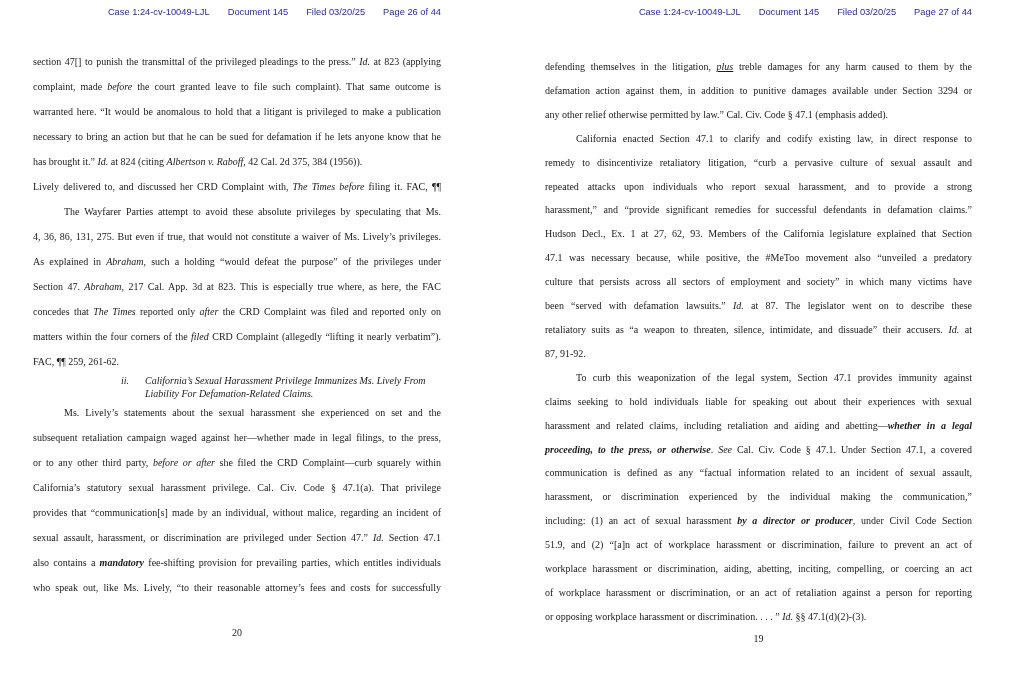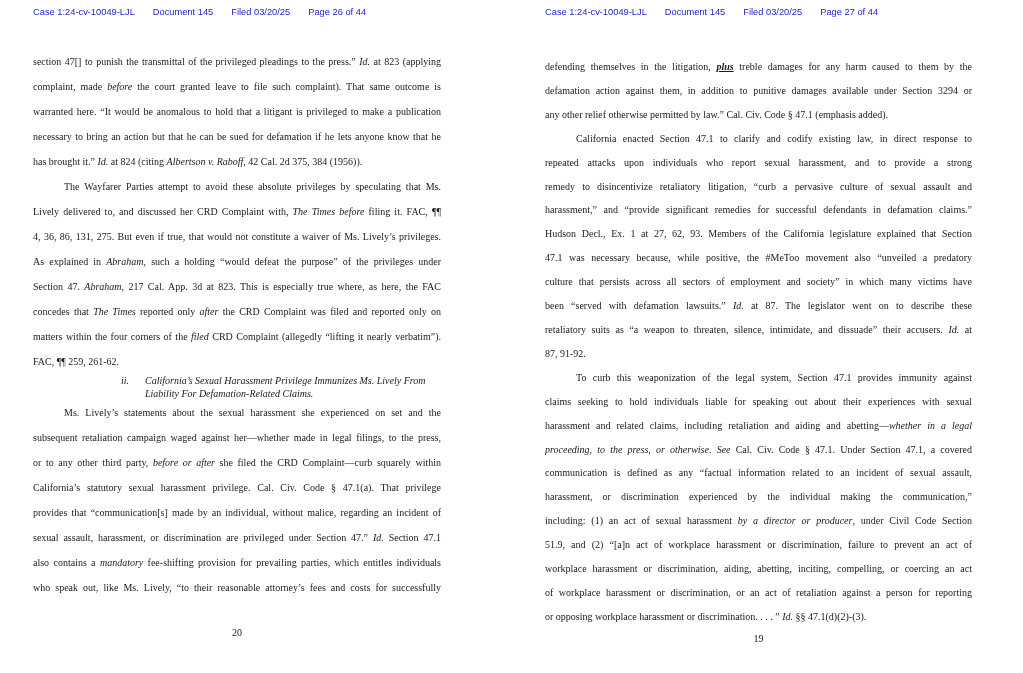--- a/index.html
+++ b/index.html
@@ -17,21 +17,21 @@
     position: relative;
     width: 511px; height: 673px;
     background: #ffffff;
     font-family: "Liberation Serif", serif;
     color: #1a1a1a;
   }
   .stamp {
     position: absolute;
     top: 7px;
     display: flex;
-    justify-content: flex-start;
+    justify-content: flex-end;
     gap: 18px;
     font-family: "Liberation Sans", sans-serif;
     font-size: 9.3px;
     color: #2323d3;
     white-space: nowrap;
   }
   .page-left .stamp  { left: 33px; width: 408px; }
   .page-right .stamp { left: 34px; width: 427px; }
   .body-block {
     position: absolute;
@@ -42,22 +42,22 @@
   .line {
     text-align: justify;
     text-align-last: justify;
     white-space: normal;
   }
   .page-left .line  { line-height: 25px; }
   .page-right .line { line-height: 23.9px; }
   .line.end { text-align-last: left; }
   .line.ind { text-indent: 31px; }
   .i   { font-style: italic; }
-  .bi  { font-style: italic; font-weight: normal; }
-  .biu { font-style: italic; font-weight: bold; text-decoration: underline; }
+  .bi  { font-style: italic; font-weight: bold; }
+  .biu { font-style: italic; font-weight: normal; text-decoration: underline; }
   .heading { padding: 0; }
   .hline {
     display: flex;
     line-height: 13px;
     font-style: italic;
   }
   .hlabel {
     flex: none;
     width: 24px;
     margin-left: 88px;
@@ -81,22 +81,22 @@
       <span>Document 145</span>
       <span>Filed 03/20/25</span>
       <span>Page 26 of 44</span>
     </div>
     <div class="body-block">
         <div class="line"><span>section 47[] to punish the transmittal of the privileged pleadings to the press.” </span><span class="i">Id.</span><span> at 823 (applying</span></div>
         <div class="line"><span>complaint, made </span><span class="i">before</span><span> the court granted leave to file such complaint). That same outcome is</span></div>
         <div class="line"><span>warranted here. “It would be anomalous to hold that a litigant is privileged to make a publication</span></div>
         <div class="line"><span>necessary to bring an action but that he can be sued for defamation if he lets anyone know that he</span></div>
         <div class="line end"><span>has brought it.” </span><span class="i">Id.</span><span> at 824 (citing </span><span class="i">Albertson v. Raboff</span><span>, 42 Cal. 2d 375, 384 (1956)).</span></div>
+        <div class="line"><span>Lively delivered to, and discussed her CRD Complaint with, </span><span class="i">The Times before</span><span> filing it. FAC, ¶¶</span></div>
         <div class="line ind"><span>The Wayfarer Parties attempt to avoid these absolute privileges by speculating that Ms.</span></div>
-        <div class="line"><span>Lively delivered to, and discussed her CRD Complaint with, </span><span class="i">The Times before</span><span> filing it. FAC, ¶¶</span></div>
         <div class="line"><span>4, 36, 86, 131, 275. But even if true, that would not constitute a waiver of Ms. Lively’s privileges.</span></div>
         <div class="line"><span>As explained in </span><span class="i">Abraham</span><span>, such a holding “would defeat the purpose” of the privileges under</span></div>
         <div class="line"><span>Section 47. </span><span class="i">Abraham</span><span>, 217 Cal. App. 3d at 823. This is especially true where, as here, the FAC</span></div>
         <div class="line"><span>concedes that </span><span class="i">The Times</span><span> reported only </span><span class="i">after</span><span> the CRD Complaint was filed and reported only on</span></div>
         <div class="line"><span>matters within the four corners of the </span><span class="i">filed</span><span> CRD Complaint (allegedly “lifting it nearly verbatim”).</span></div>
         <div class="line end"><span>FAC, ¶¶ 259, 261-62.</span></div>
         <div class="heading">
           <div class="hline">
             <span class="hlabel">ii.</span>
             <span>California’s Sexual Harassment Privilege Immunizes Ms. Lively From</span>
@@ -123,22 +123,22 @@
       <span>Case 1:24-cv-10049-LJL</span>
       <span>Document 145</span>
       <span>Filed 03/20/25</span>
       <span>Page 27 of 44</span>
     </div>
     <div class="body-block">
         <div class="line"><span>defending themselves in the litigation, </span><span class="biu">plus</span><span> treble damages for any harm caused to them by the</span></div>
         <div class="line"><span>defamation action against them, in addition to punitive damages available under Section 3294 or</span></div>
         <div class="line end"><span>any other relief otherwise permitted by law.” Cal. Civ. Code § 47.1 (emphasis added).</span></div>
         <div class="line ind"><span>California enacted Section 47.1 to clarify and codify existing law, in direct response to</span></div>
+        <div class="line"><span>remedy to disincentivize retaliatory litigation, “curb a pervasive culture of sexual assault and</span></div>
         <div class="line"><span>repeated attacks upon individuals who report sexual harassment, and to provide a strong</span></div>
-        <div class="line"><span>remedy to disincentivize retaliatory litigation, “curb a pervasive culture of sexual assault and</span></div>
         <div class="line"><span>harassment,” and “provide significant remedies for successful defendants in defamation claims.”</span></div>
         <div class="line"><span>Hudson Decl., Ex. 1 at 27, 62, 93. Members of the California legislature explained that Section</span></div>
         <div class="line"><span>47.1 was necessary because, while positive, the #MeToo movement also “unveiled a predatory</span></div>
         <div class="line"><span>culture that persists across all sectors of employment and society” in which many victims have</span></div>
         <div class="line"><span>been “served with defamation lawsuits.” </span><span class="i">Id.</span><span> at 87. The legislator went on to describe these</span></div>
         <div class="line"><span>retaliatory suits as “a weapon to threaten, silence, intimidate, and dissuade” their accusers. </span><span class="i">Id.</span><span> at</span></div>
         <div class="line end"><span>87, 91-92.</span></div>
         <div class="line ind"><span>To curb this weaponization of the legal system, Section 47.1 provides immunity against</span></div>
         <div class="line"><span>claims seeking to hold individuals liable for speaking out about their experiences with sexual</span></div>
         <div class="line"><span>harassment and related claims, including retaliation and aiding and abetting—</span><span class="bi">whether in a legal</span></div>

